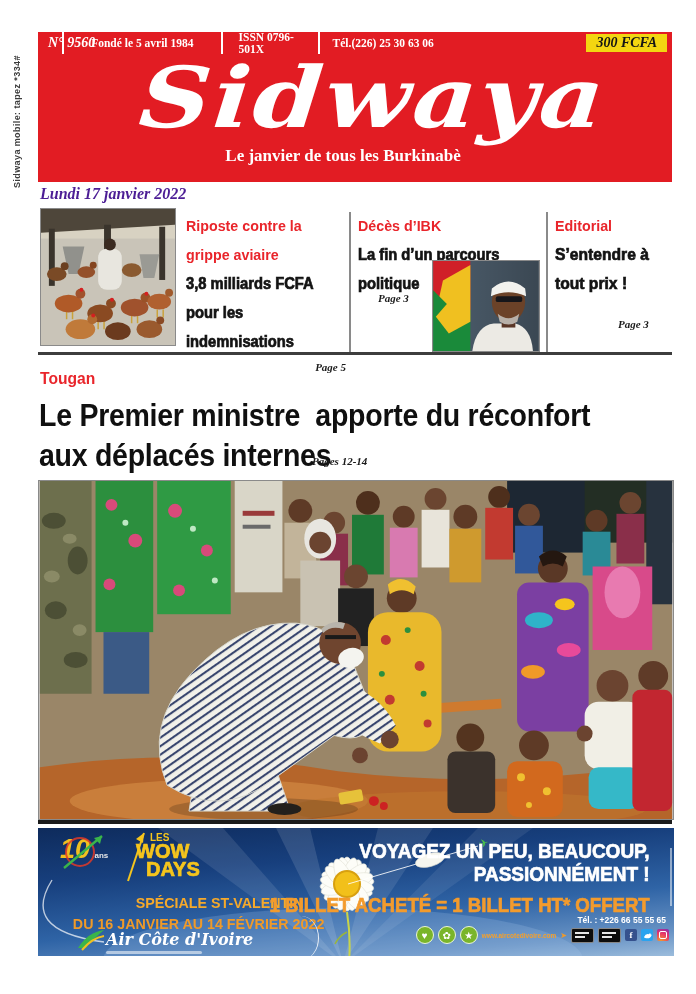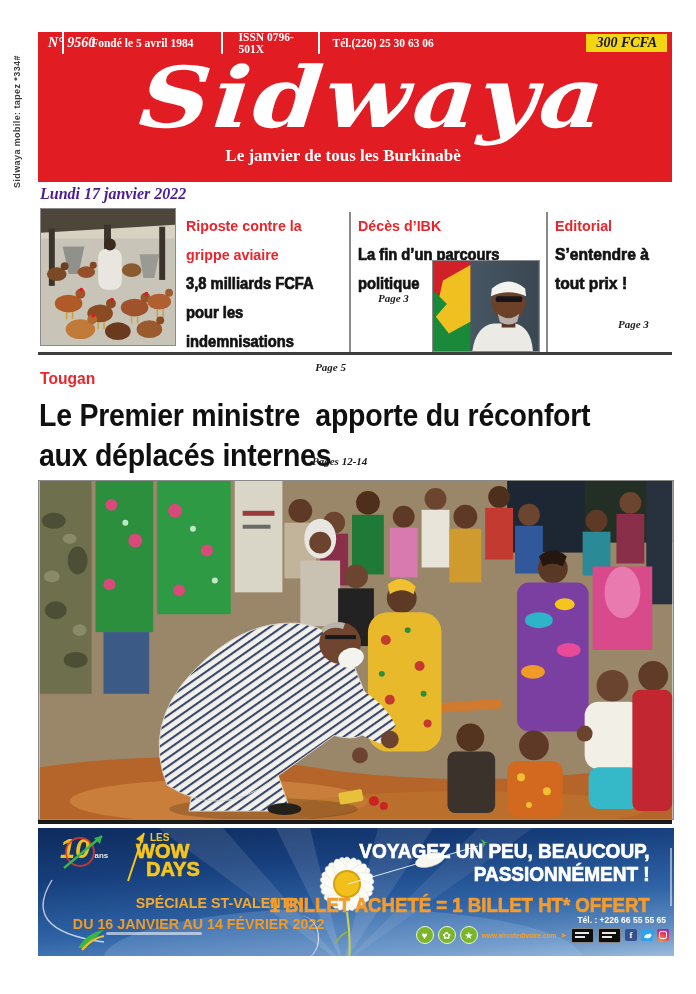--- a/index.html
+++ b/index.html
@@ -431,19 +431,20 @@
       <div class="sq ig">
           <i></i>
         </div>
     </div>
 
     <div class="abs" style="left:42px;top:102px;">
       <svg class="abs" style="left:-4px;top:-2px;" width="30" height="24">
         <path d="M2,20 Q12,4 28,2 Q16,12 10,20 Z" fill="#3ab54a"></path>
         <path d="M6,22 Q16,10 28,8" stroke="#f0c020" stroke-width="2" fill="none"></path>
       </svg>
+      <span class="airline" style="margin-left:26px;">Air Côte d'Ivoire</span>
       <div class="airline-tag"></div>
     </div>
     <div class="abs curve" style="left:246px;top:88px;"></div>
     <div class="abs" style="right:2px;top:20px;width:2px;height:58px;background:rgba(255,255,255,.5);"></div>
   </div>
 
 </div>
 
 </body></html>

